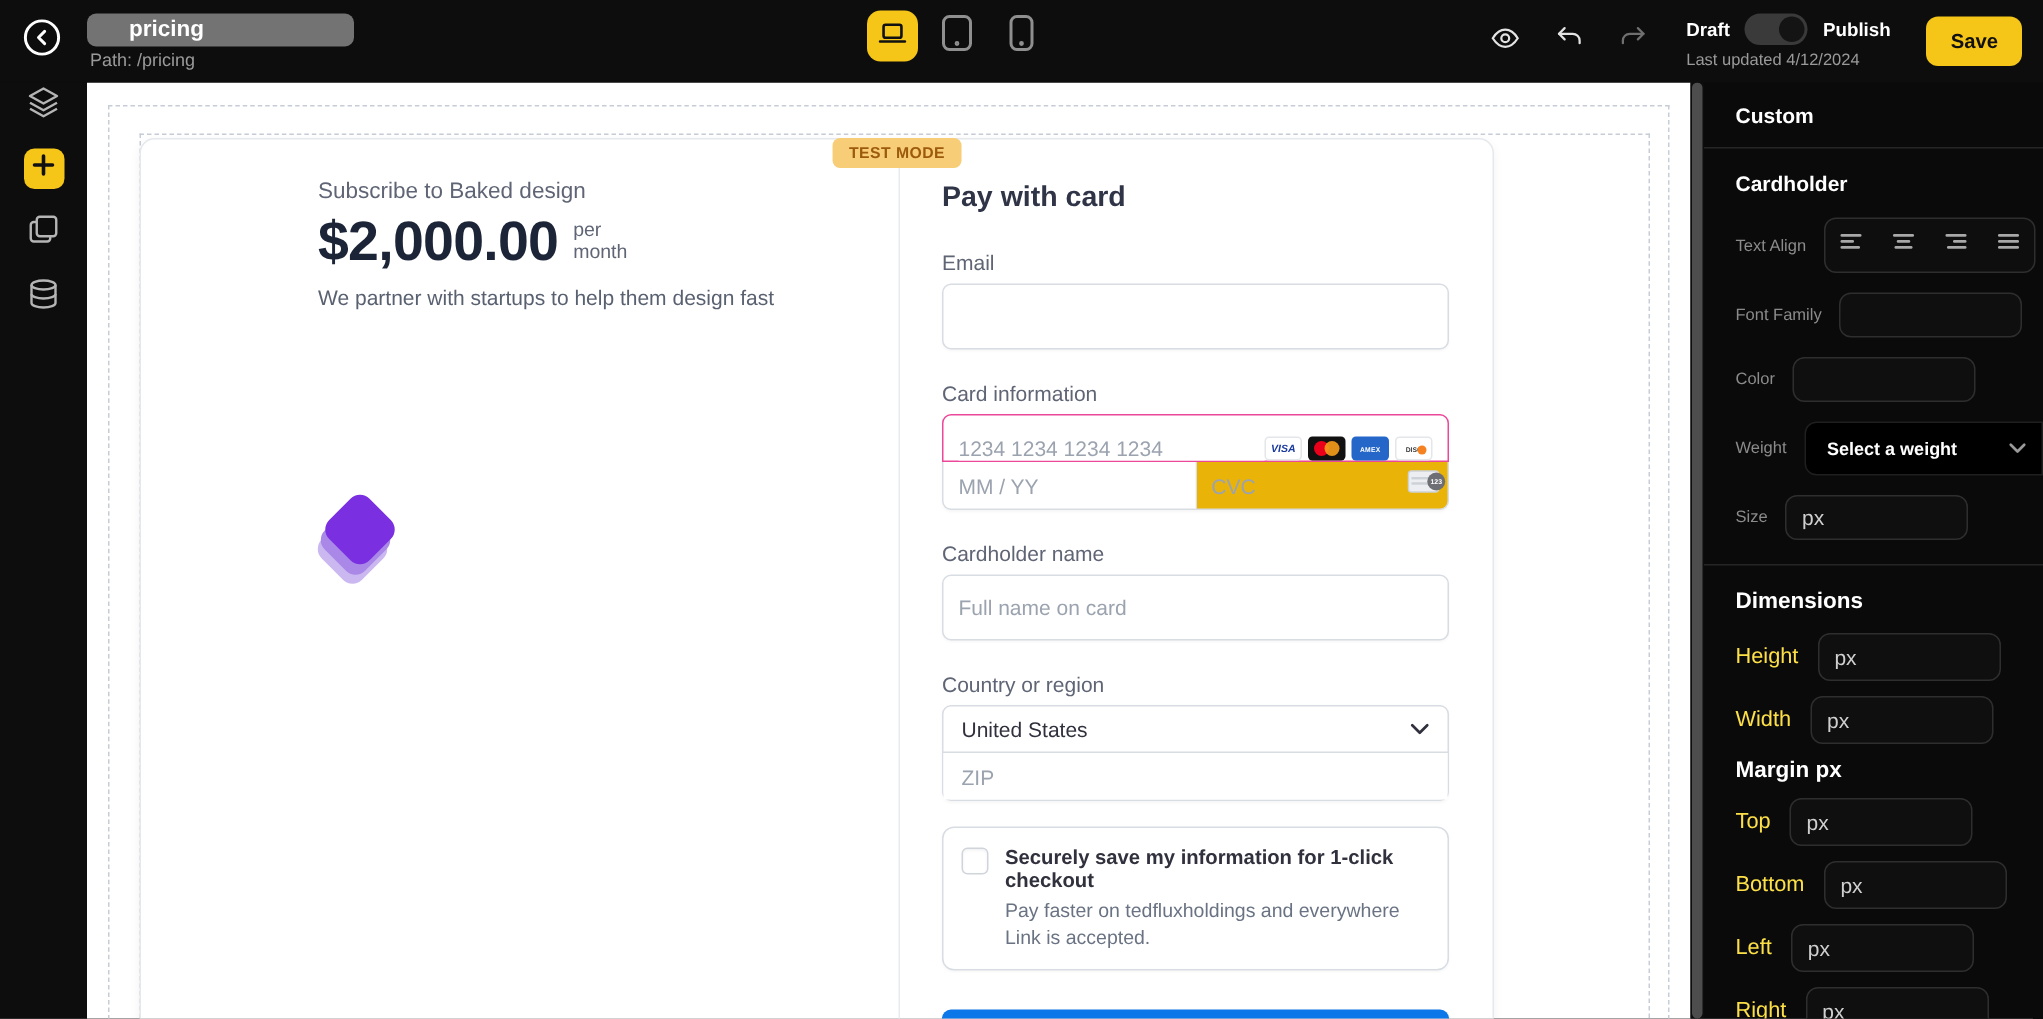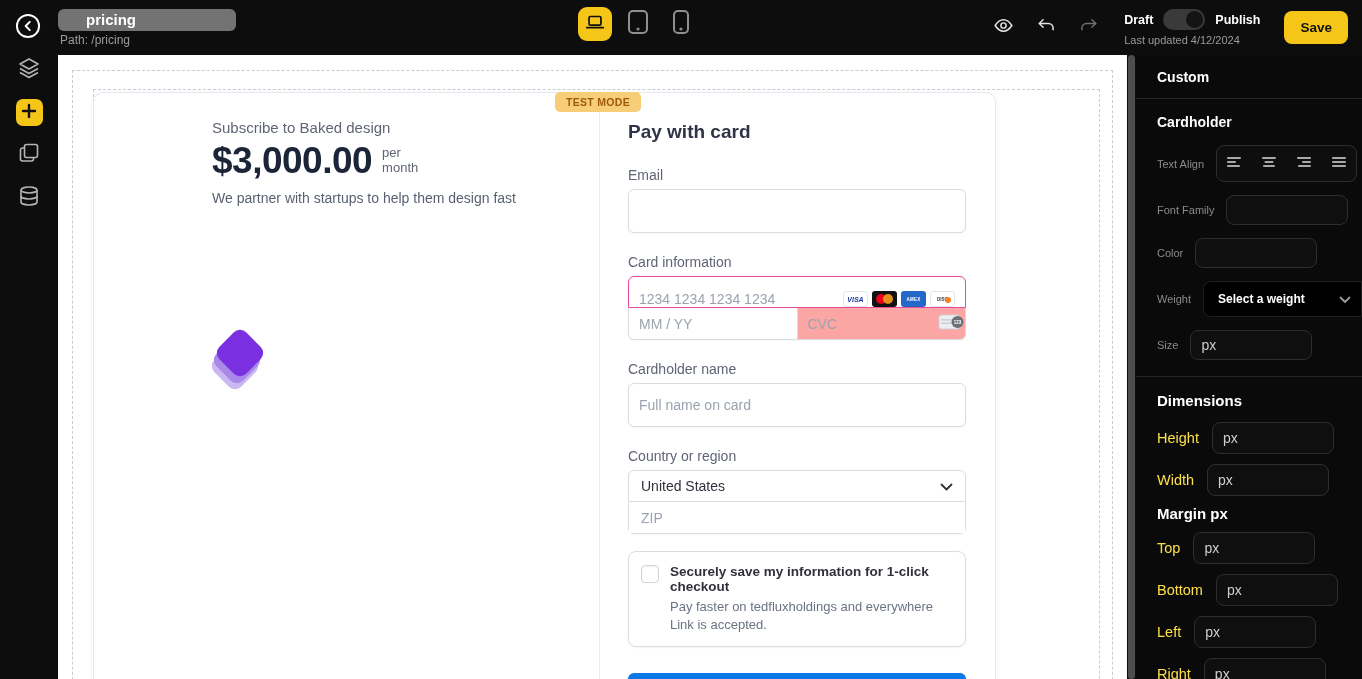--- a/index.html
+++ b/index.html
@@ -82,21 +82,21 @@
   .b-mc .r { left:4px; background:#eb001b; }
   .b-mc .o { left:11px; background:#f79e1b; opacity:.9; }
   .b-amex { background:#2567c9; color:#fff; font-size:4.5px; font-weight:bold; letter-spacing:.2px; }
   .b-disc { background:#fff; border:1px solid #e4e6ea; color:#3a3a3a; font-size:4.5px; font-weight:bold; }
   .b-disc i { position:absolute; right:3px; top:5px; width:6px; height:6px; border-radius:50%; background:#f68121; }
   .cg-bot { display:flex; }
   .cg-exp { flex:1; height:32px; border:1px solid #d8dce3; border-top:none; border-radius:0 0 0 6px; background:#fff; }
   .cg-exp input, .cg-cvc input { width:100%; height:100%; border:none; outline:none; padding:0 10px; font-size:14px; background:transparent; font-family:"Liberation Sans", sans-serif; }
   .cg-exp input::placeholder, .cg-cvc input::placeholder { color:#9ba3af; }
   .cg-cvc { flex:1; height:32px; border:1px solid #d8dce3; border-top:none; border-left:none; border-radius:0 0 6px 0;
-    background:#fca5a5; display:flex; align-items:center; padding-right:0; }
+    background:#eab308; display:flex; align-items:center; padding-right:0; }
 
   .sel-group { box-shadow:0 1px 2px rgba(0,0,0,0.04); border-radius:6px; }
   .country-row { height:32px; border:1px solid #d8dce3; border-radius:6px 6px 0 0; background:#fff;
     display:flex; align-items:center; padding:0 12px; cursor:pointer; }
   .country-val { flex:1; color:#30313d; font-size:14px; }
   .zip-row { height:32px; border:1px solid #d8dce3; border-top:none; border-radius:0 0 6px 6px; background:#fff; }
   .zip-row input { width:100%; height:100%; border:none; outline:none; padding:0 12px; font-size:14px; font-family:"Liberation Sans", sans-serif; }
   .zip-row input::placeholder { color:#9ba3af; }
 
   .save-box { margin-top:17px; border:1px solid #d8dce3; border-radius:8px; padding:12px 12px 13px 12px;
@@ -262,21 +262,21 @@
 
   <div class="test-badge">TEST MODE</div>
 
   <div class="sheet">
     <div class="sheet-divider"></div>
 
     <div class="pane-left">
       <div class="prod">
         <div class="prod-sub">Subscribe to Baked design</div>
         <div class="price-row">
-          <span class="price">$3,000.00</span>
+          <span class="price">$2,000.00</span>
           <span class="per-block">
             <span>per</span><br>
             <span>month</span>
           </span>
         </div>
         <div class="prod-desc">We partner with startups to help them design fast</div>
       </div>
       <div class="cube">
         <div class="c-b"></div>
           <div class="c-m"></div>

